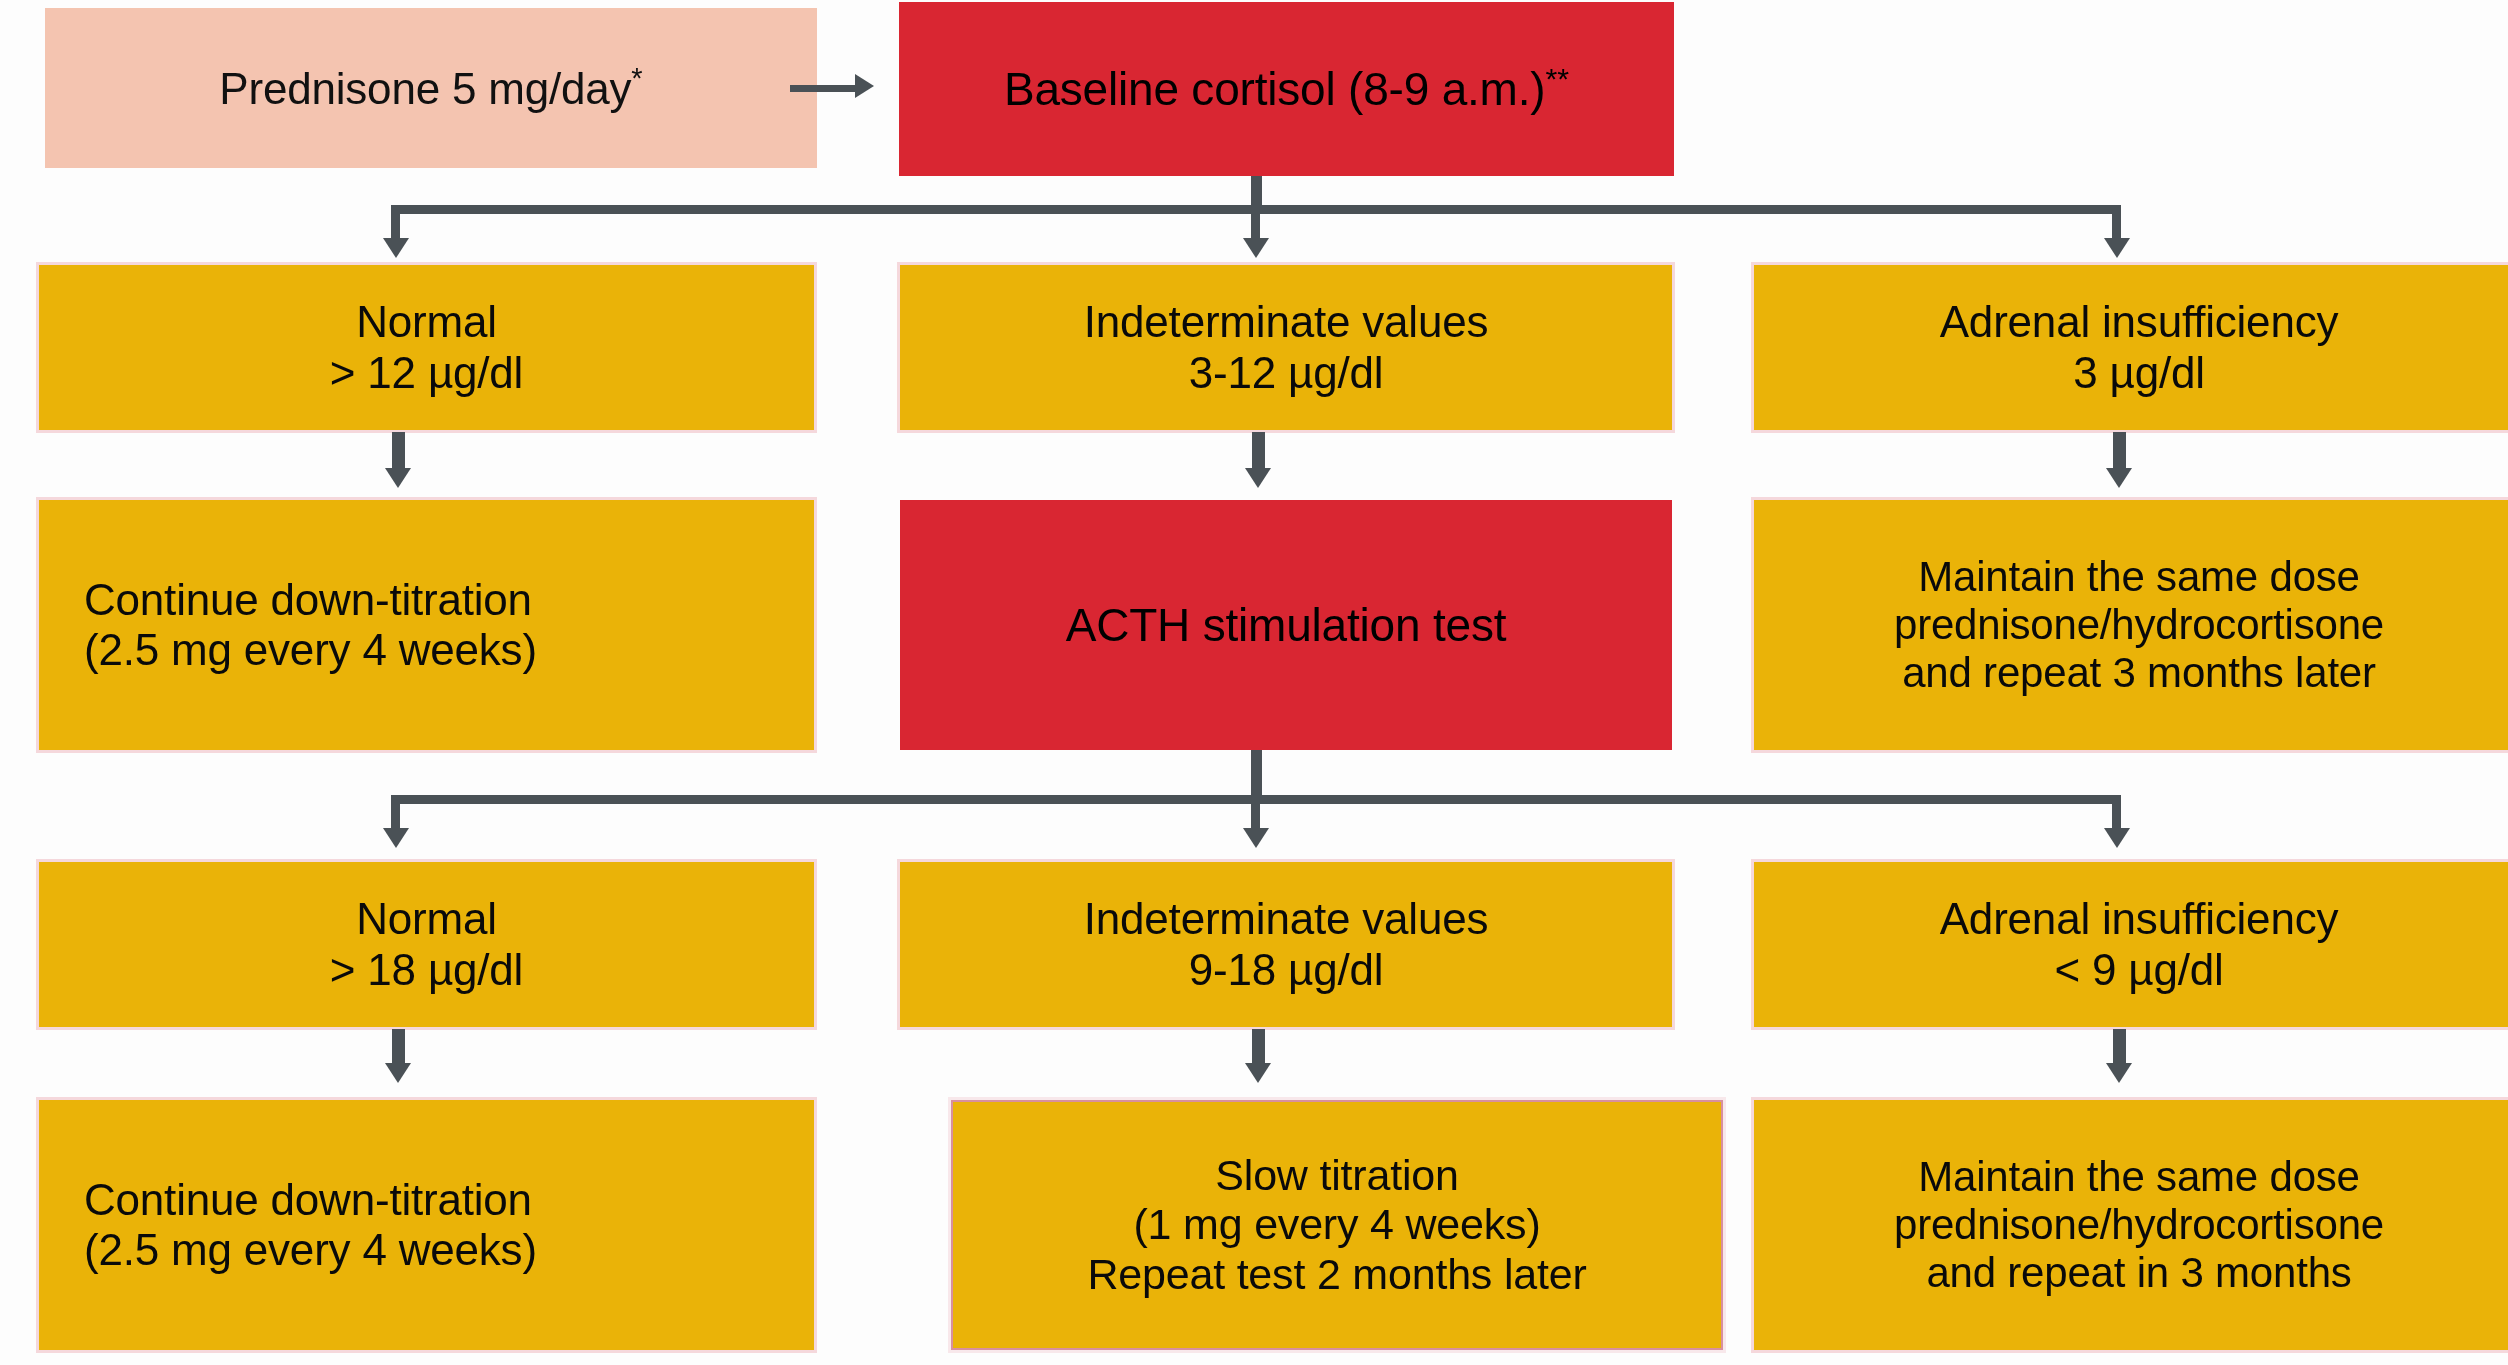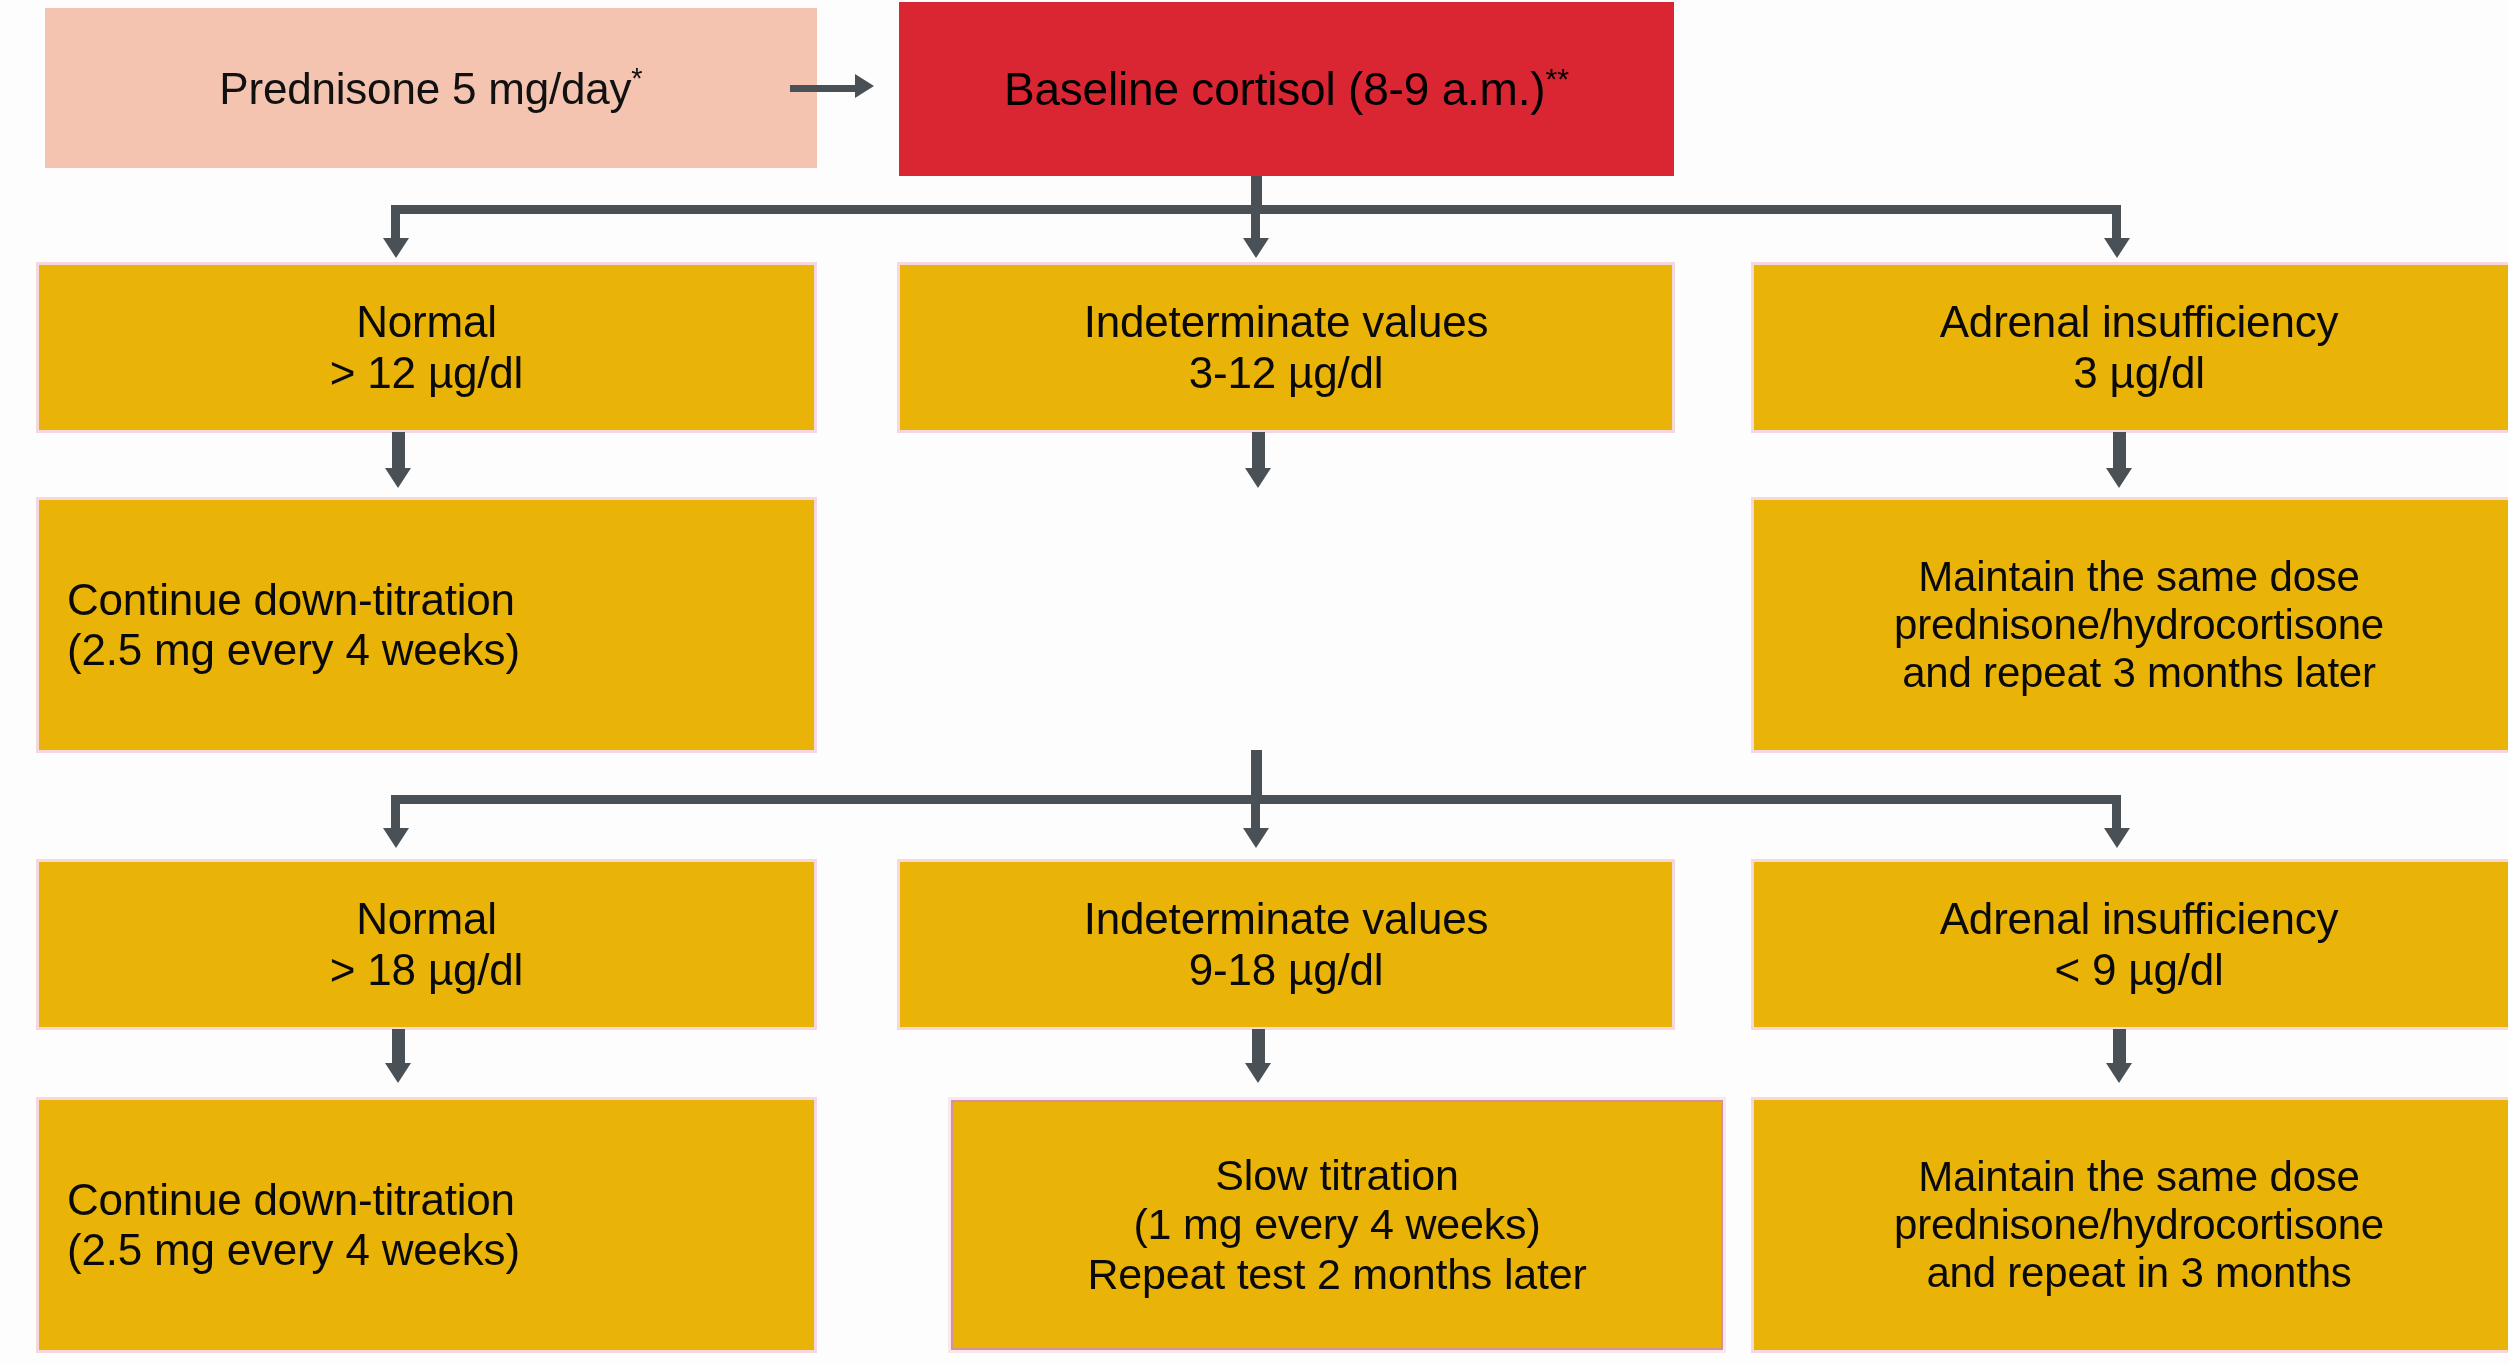--- a/index.html
+++ b/index.html
@@ -50,20 +50,21 @@
     border: none;
   }
   .node.filled-pink {
     background: #f4c4b0;
     color: #111111;
     border: none;
   }
   .node.left-align {
     align-items: flex-start;
     text-align: left;
+    padding-left: 17px;
   }
   .node.left-align .ln { padding-left: 26px; }
 
   .sup {
     font-size: 0.66em;
     vertical-align: super;
     letter-spacing: 0;
   }
 
   
@@ -145,20 +146,23 @@
   <div class="arrowhead-down" style="left:1245px; top:468px;"></div>
 
   <div class="conn vseg thick" style="left:2113px; top:432px; height:44px;"></div>
   <div class="arrowhead-down" style="left:2106px; top:468px;"></div>
 
   <div class="node outline left-align" style="left:12px; top:500px; width:775px; height:250px; font-size:44px;">
     <span class="ln">Continue down-titration</span>
     <span class="ln">(2.5 mg every 4 weeks)</span>
   </div>
 
+  <div class="node filled-red" style="left:873px; top:500px; width:772px; height:250px; font-size:46px;">
+    <span class="ln">ACTH stimulation test</span>
+  </div>
 
   <div class="node outline" style="left:1727px; top:500px; width:770px; height:250px; font-size:42px;">
     <span class="ln">Maintain the same dose</span>
     <span class="ln">prednisone/hydrocortisone</span>
     <span class="ln">and repeat 3 months later</span>
   </div>
 
   <div class="conn vseg" style="left:1251px; top:750px; width:11px; height:45px;"></div>
   <div class="conn hbar" style="left:391px; top:795px; width:1730px;"></div>
 

